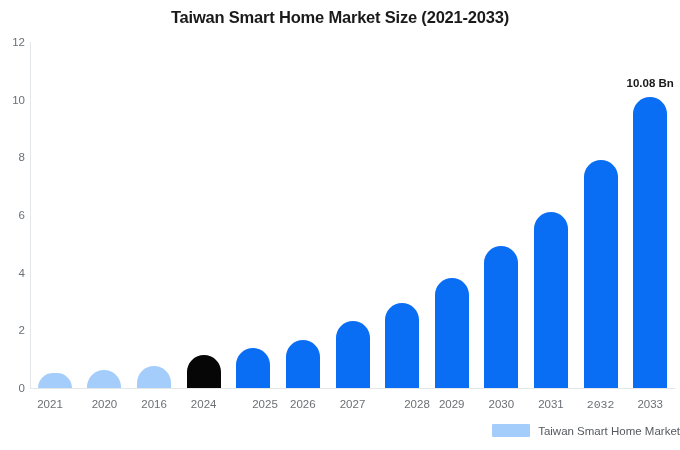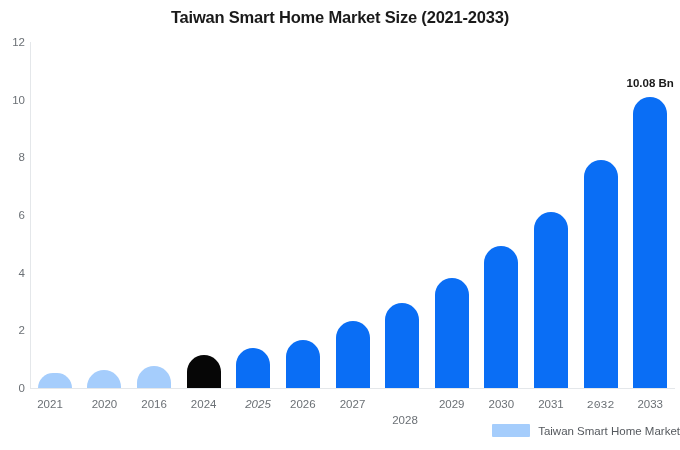--- a/index.html
+++ b/index.html
@@ -149,23 +149,23 @@
 
   <div id="legend">
     <span id="legend-swatch" style="background: rgb(165, 205, 252);"></span>
     <span id="legend-label">Taiwan Smart Home Market</span>
   </div>
 
 <div class="x-tick-label" style="left: 15px;">2021</div>
     <div class="x-tick-label" style="left: 69.4231px;">2020</div>
     <div class="x-tick-label" style="left: 119.038px;">2016</div>
     <div class="x-tick-label" style="left: 168.654px;">2024</div>
-    <div class="x-tick-label" style="left: 223px; font-style: italic;">2025</div>
+    <div class="x-tick-label" style="left: 230px;">2025</div>
     <div class="x-tick-label" style="left: 267.885px;">2026</div>
     <div class="x-tick-label" style="left: 317.5px;">2027</div>
-    <div class="x-tick-label" style="left: 370px; margin-top: 16px;">2028</div>
+    <div class="x-tick-label" style="left: 382px;">2028</div>
     <div class="x-tick-label" style="left: 416.731px;">2029</div>
     <div class="x-tick-label" style="left: 466.346px;">2030</div>
     <div class="x-tick-label" style="left: 515.962px;">2031</div>
     <div class="x-tick-label" style="left: 565.577px; font-family: Liberation Mono, monospace;">2032</div>
     <div class="bar-value-label" style="left: 595.192px; top: 77.36px;">10.08 Bn</div>
     <div class="x-tick-label" style="left: 615.192px;">2033</div>
   </div>
 
 </body></html>

